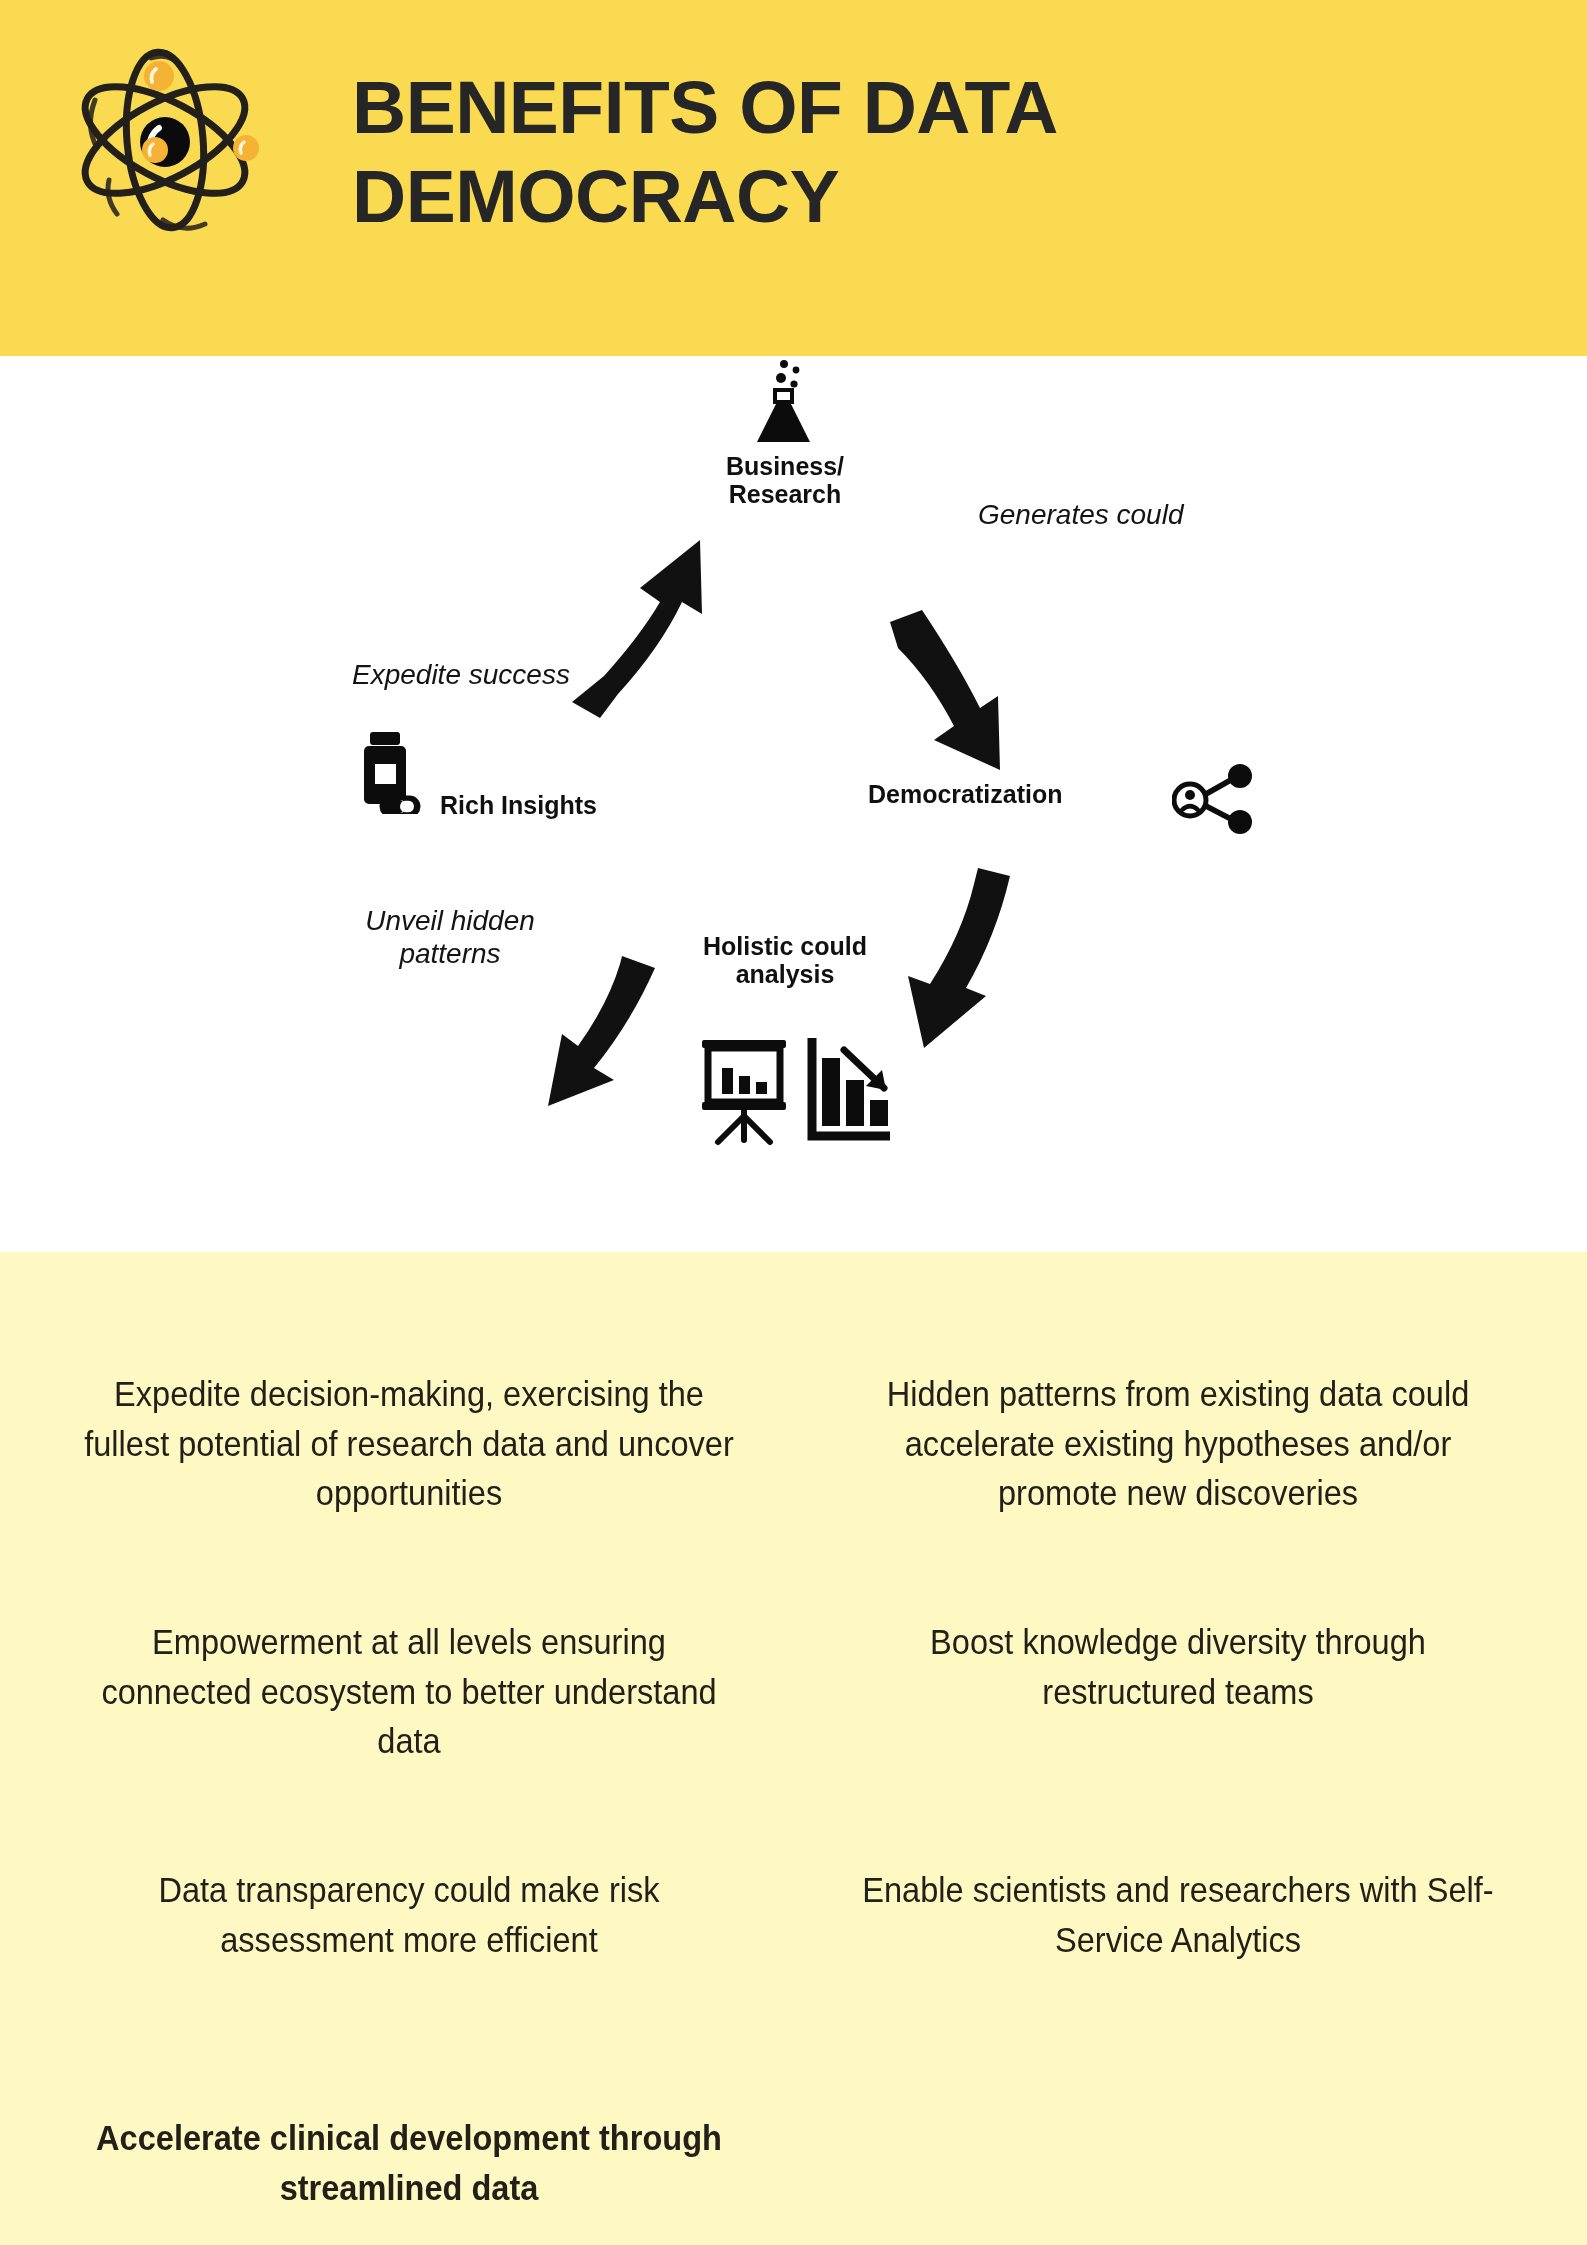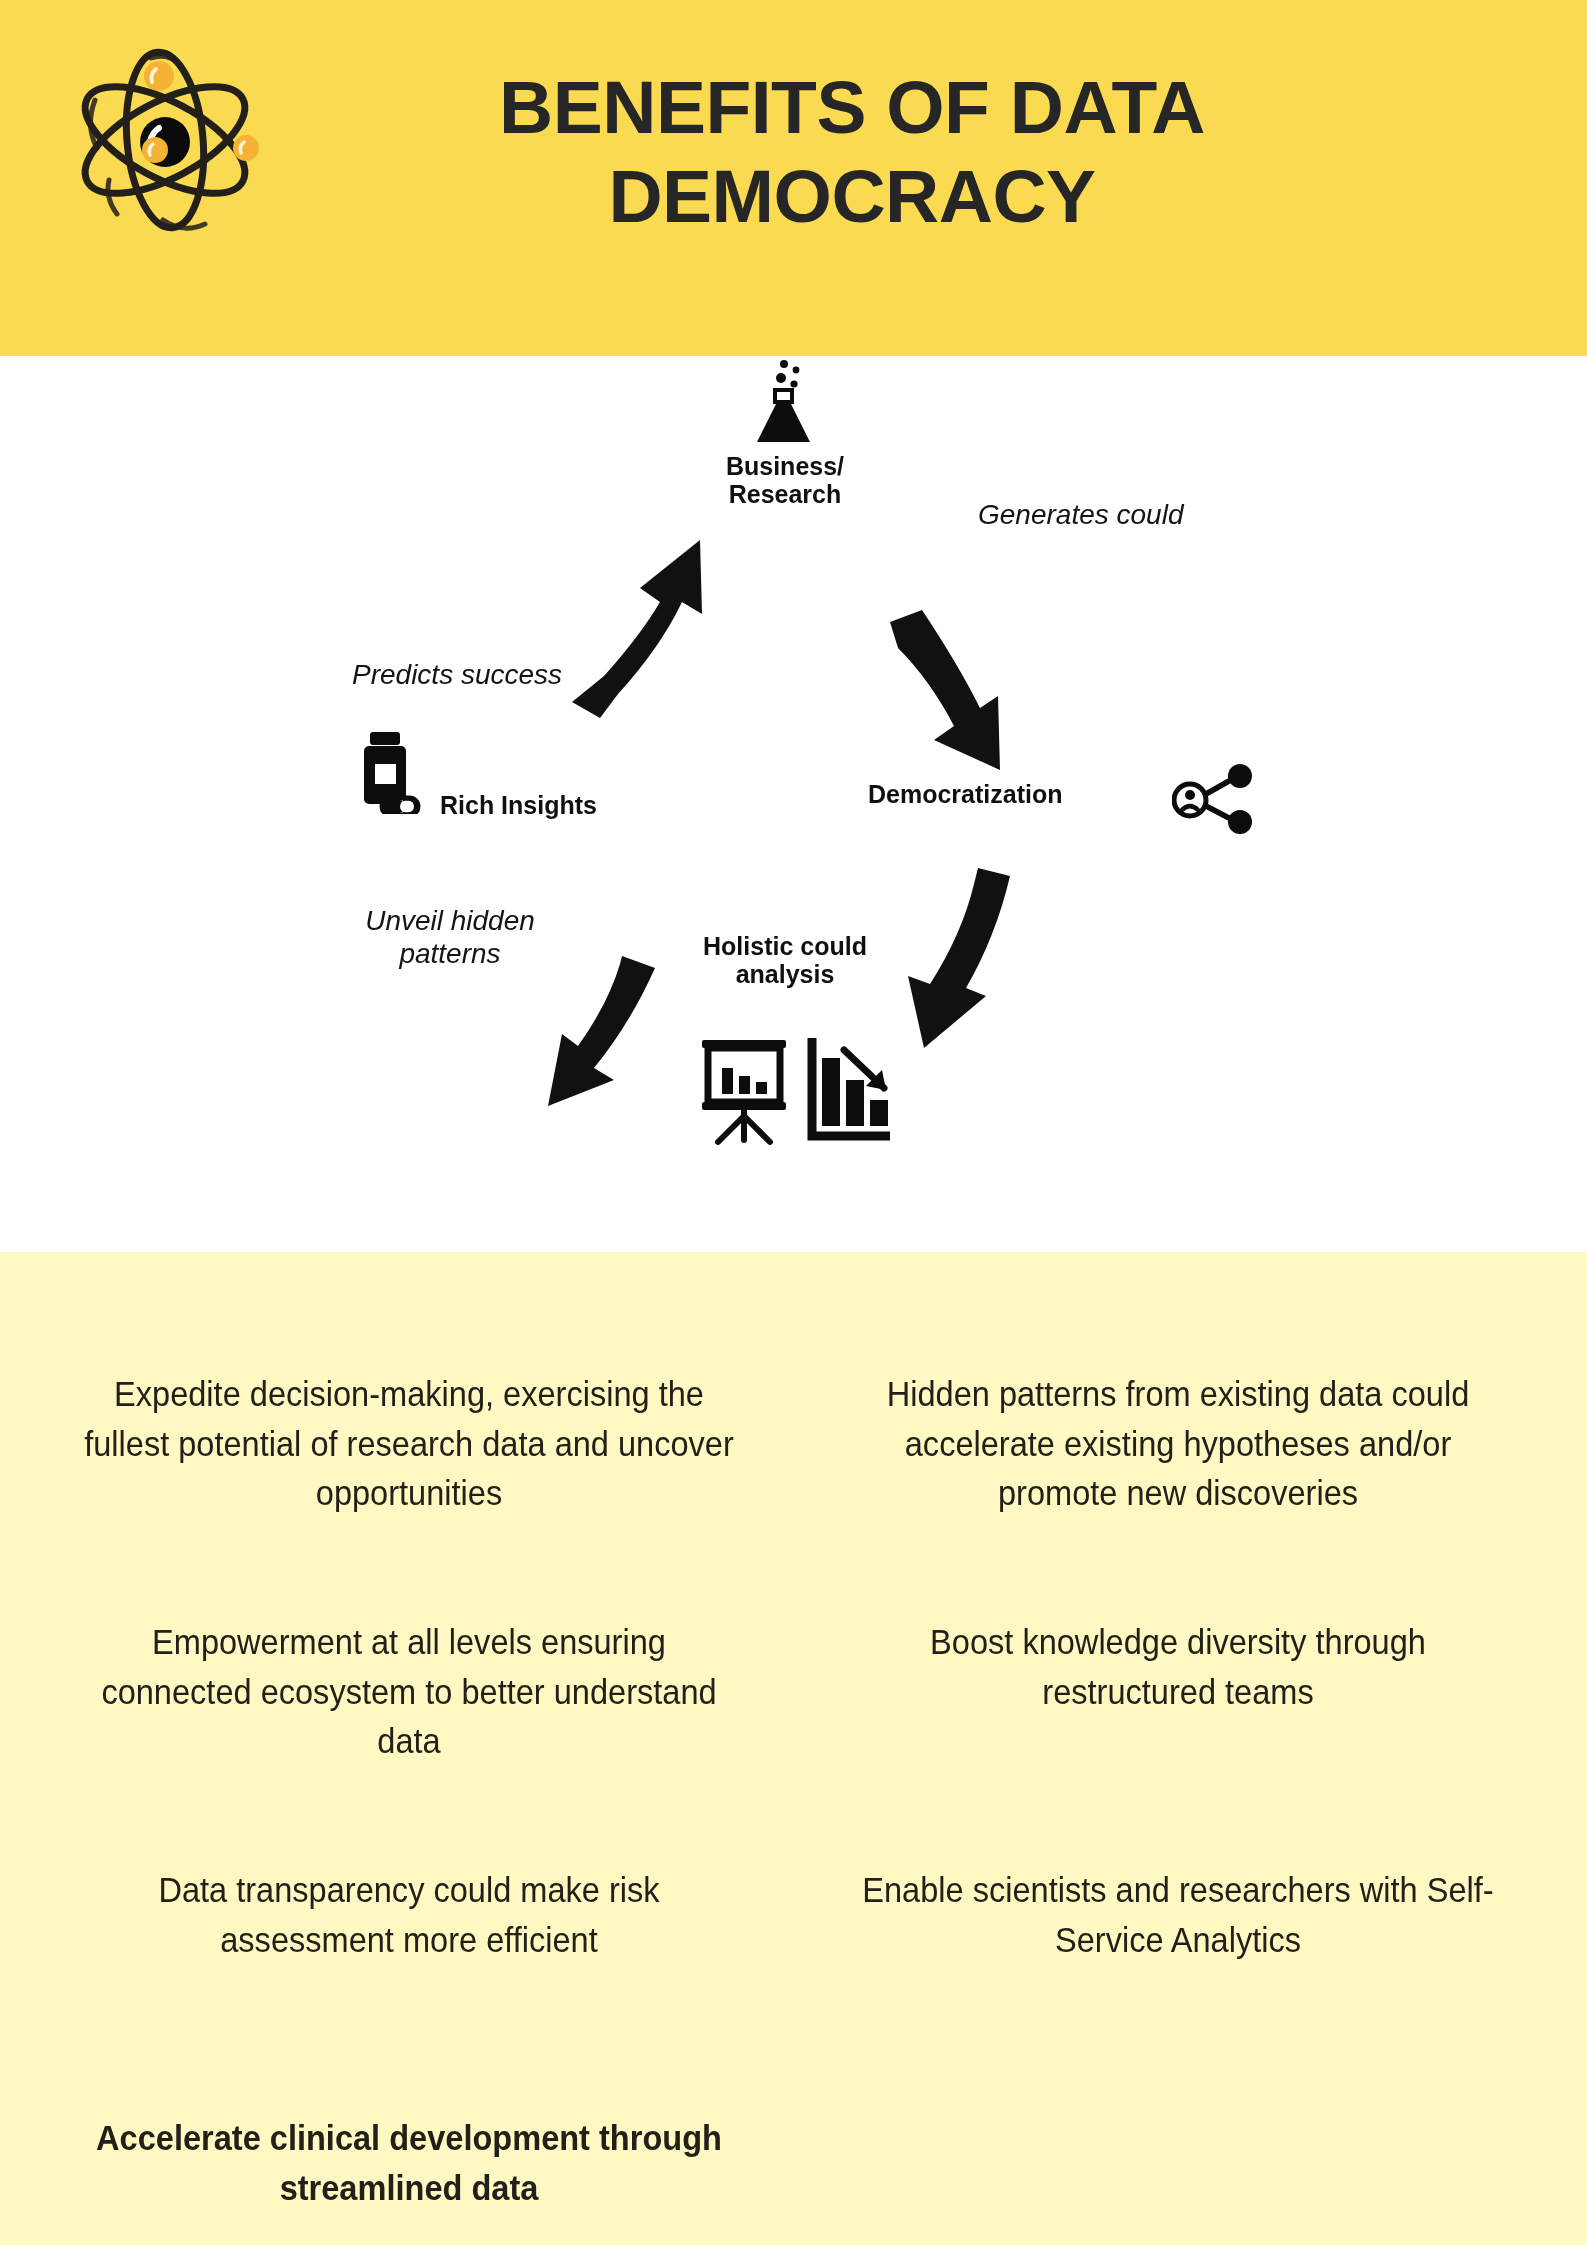--- a/index.html
+++ b/index.html
@@ -16,21 +16,20 @@
   }
 
   
   .header {
     position: absolute;
     left: 0; top: 0;
     width: 1587px;
     height: 356px;
     background: #fada50;
     overflow: hidden;
-    text-align: center;
   }
   .logo-atom {
     position: absolute;
     left: 55px;
     top: 28px;
     width: 220px;
     height: 220px;
   }
   .title-block {
     position: absolute;
@@ -249,21 +248,21 @@
       <rect x="14" y="34" width="5" height="20" fill="#0c0c0c"></rect>
       <rect x="26" y="68" width="36" height="17" rx="8.5"></rect>
       <rect x="26" y="68" width="18" height="17" rx="8.5" fill="#0c0c0c"></rect>
       <path d="M44 70 a7 7 0 0 1 0 13 L47 83 L47 70 Z" fill="#ffffff"></path>
       <rect x="44" y="70.5" width="14" height="12" rx="6" fill="#ffffff"></rect>
       <rect x="26" y="68" width="36" height="17" rx="8.5" fill="none" stroke="#0c0c0c" stroke-width="5"></rect>
     </svg>
   </div>
   <div class="node-label" style="left:440px; top:400px; width:260px; text-align:left;margin-top:35px;">Rich Insights</div>
 
-  <div class="edge-label" style="left:352px; top:302px; width:300px; text-align:left;">Predicts success</div>
+  <div class="edge-label" style="left:352px; top:302px; width:300px; text-align:left;">Expedite success</div>
 </div>
 
 <div class="benefits-section">
   <div class="benefits-grid">
 
     <div class="benefit-cell">
       <div class="benefit-text">Expedite decision-making, exercising the fullest potential of research data and uncover opportunities</div>
     </div>
     <div class="benefit-cell">
       <div class="benefit-text">Hidden patterns from existing data could accelerate existing hypotheses and/or promote new discoveries</div>

